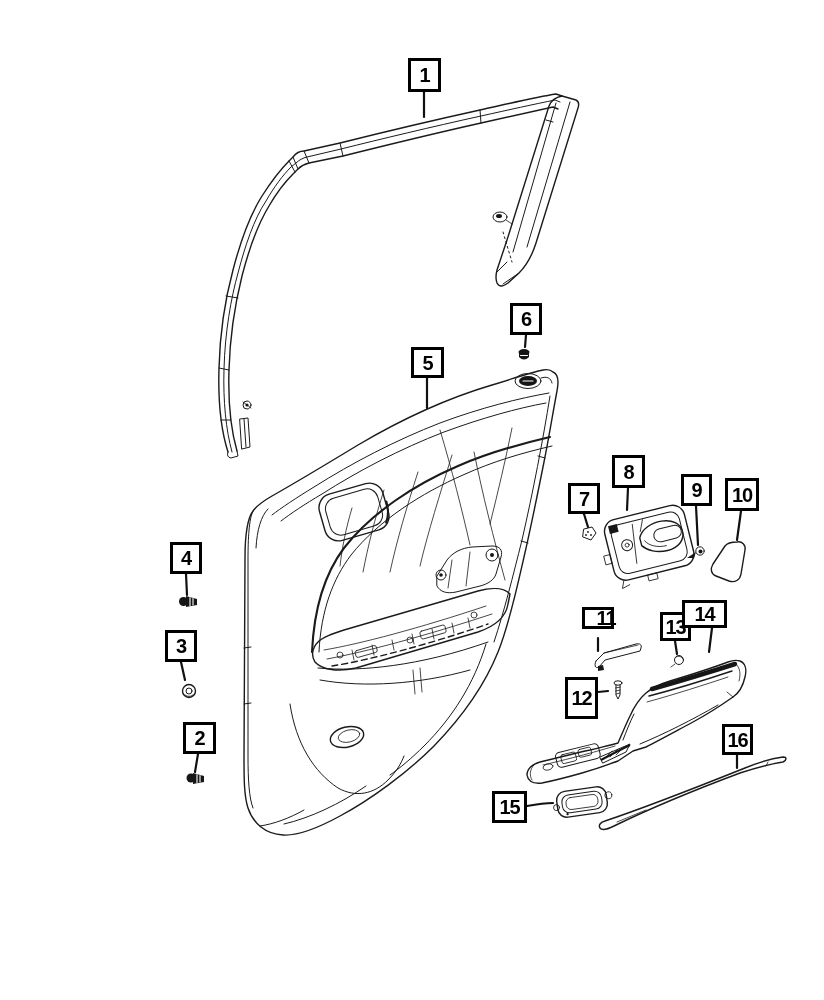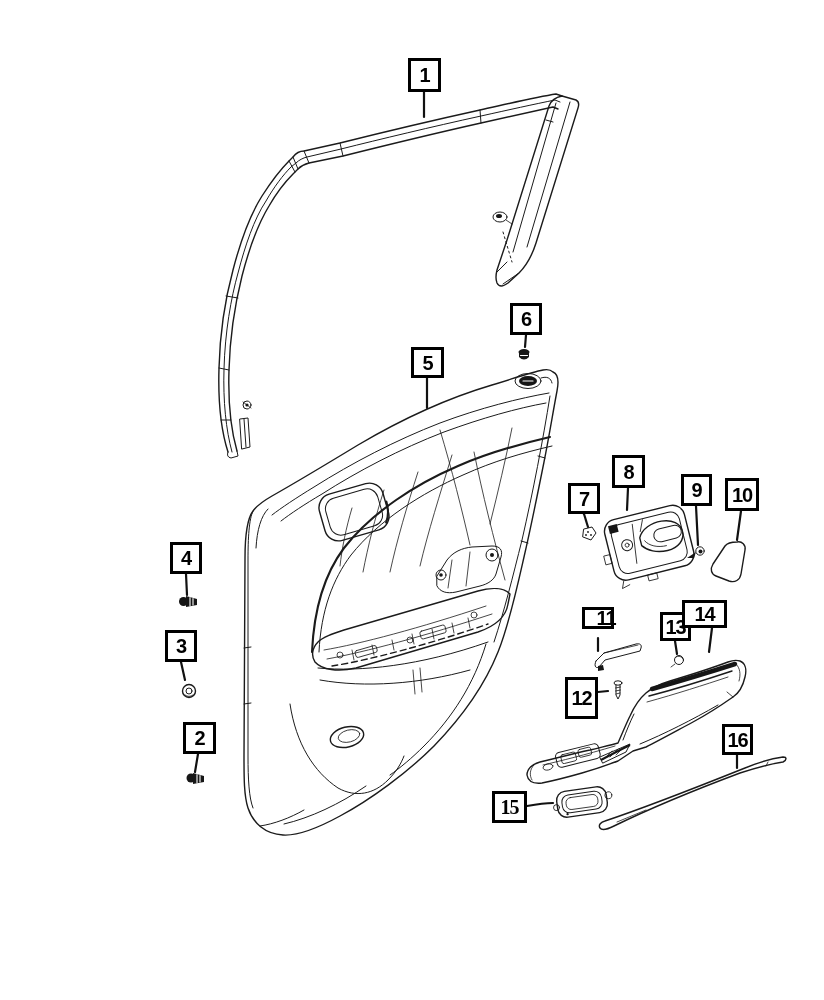--- a/index.html
+++ b/index.html
@@ -269,20 +269,20 @@
       </div>
       <div class="callout" style="left: 565px; top: 677px; width: 33px; height: 42px;">
         <span>12</span>
       </div>
       <div class="callout" style="left: 660px; top: 612px; width: 31px; height: 29px; text-align: center;">
         <span>13</span>
       </div>
       <div class="callout" style="left: 682px; top: 600px; width: 45px; height: 28px;">
         <span>14</span>
       </div>
-      <div class="callout" style="left: 492px; top: 791px; width: 35px; height: 32px; font-family: Liberation Serif, serif;">
+      <div class="callout" style="left: 492px; top: 791px; width: 35px; height: 32px;">
         <span>15</span>
       </div>
       <div class="callout" style="left: 722px; top: 724px; width: 31px; height: 31px;">
         <span>16</span>
       </div>
     </div>
 </div>
 
 </body></html>

